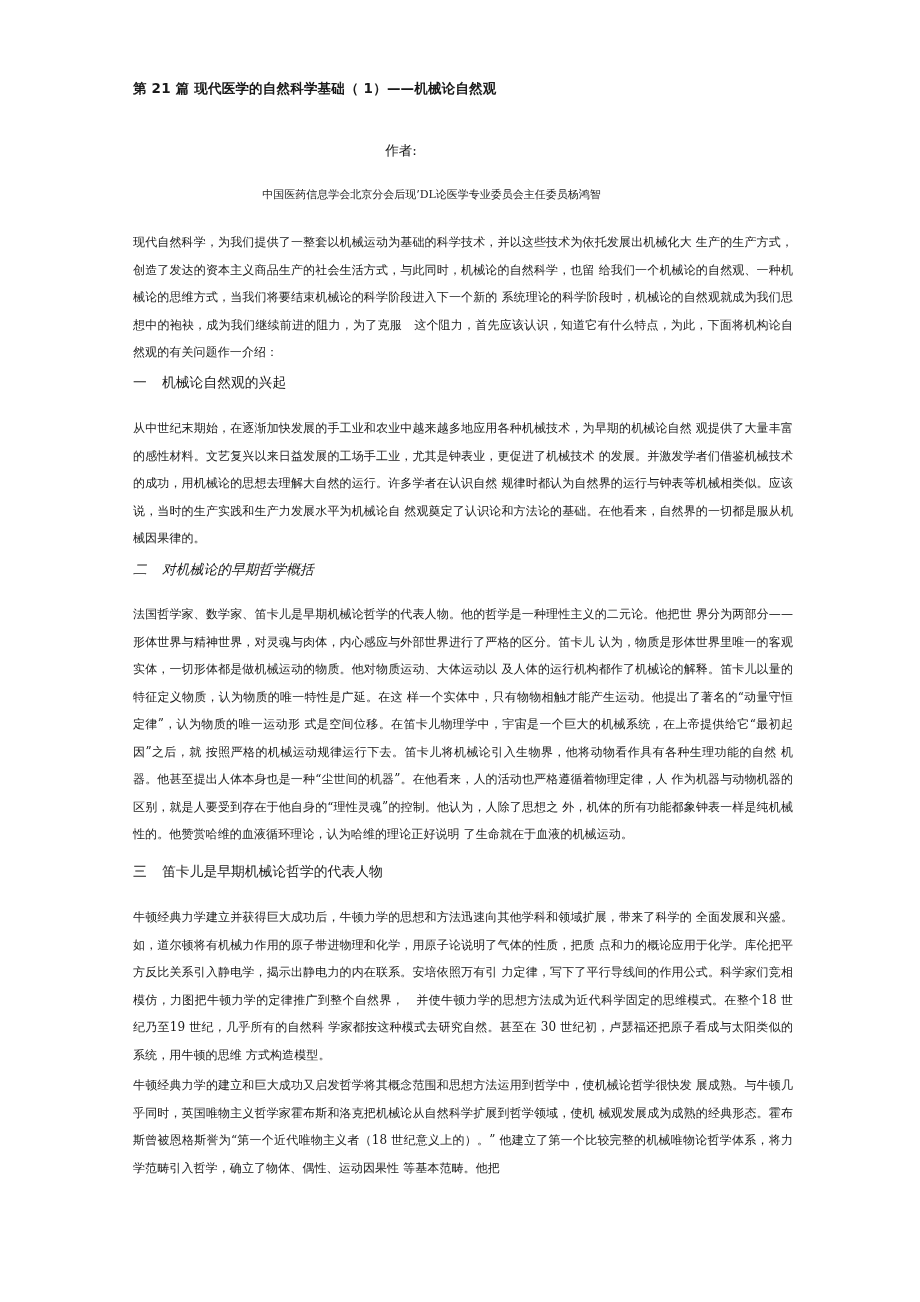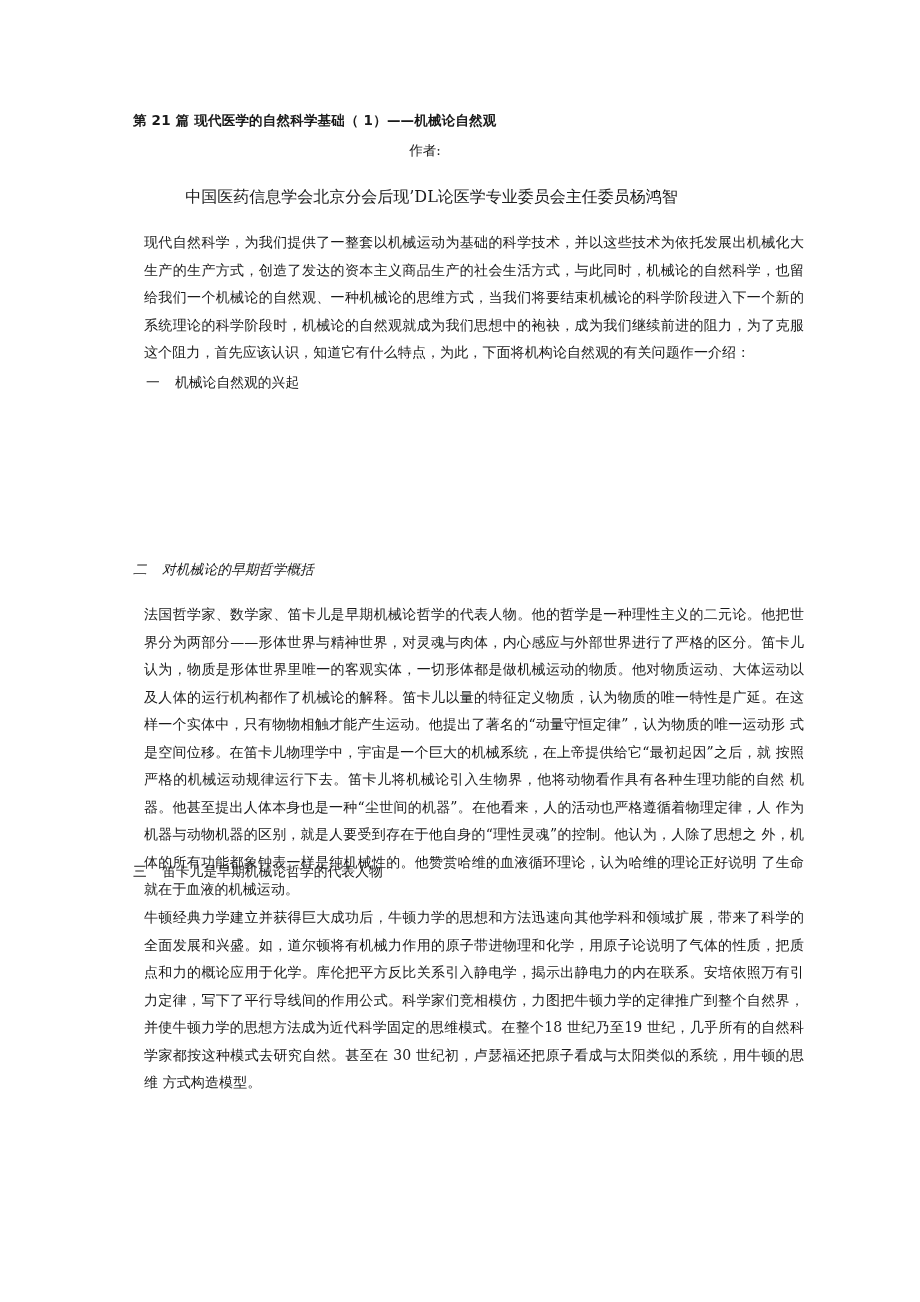--- a/index.html
+++ b/index.html
@@ -3,58 +3,60 @@
 <meta charset="utf-8">
 <style>
   html, body { margin: 0; padding: 0; background: #ffffff; }
   body {
     width: 920px; height: 1302px; position: relative; overflow: hidden;
     font-family: "DejaVu Serif", "Liberation Serif", serif;
     color: #1a1a1a;
   }
   .page { position: absolute; left: 0; top: 0; width: 920px; height: 1302px; }
   .title {
-    position: absolute; left: 133px; top: 112px;
+    position: absolute; left: 133px; top: 80px;
     font-size: 13.5px; font-weight: bold; letter-spacing: 0.2px; white-space: nowrap;
     font-family: "DejaVu Sans", "Liberation Sans", sans-serif;
   }
   .author-label {
     position: absolute; left: 0; width: 792px; top: 142px; text-align: center;
-    font-size: 13.5px; padding-left: 10px; box-sizing: border-box; margin-left: 24px;
+    font-size: 13.5px; padding-left: 10px; box-sizing: border-box;
   }
   .affiliation {
     position: absolute; left: 0; width: 839px; top: 187px; text-align: center;
-    font-size: 16px; padding-left: 24px; box-sizing: border-box; white-space: nowrap;
+    font-size: 11px; padding-left: 24px; box-sizing: border-box; white-space: nowrap;
   }
   .para {
-    position: absolute; left: 144px; width: 660px;
-    font-size: 14px; line-height: 27.5px; text-align: justify;
+    position: absolute; left: 133px; width: 660px;
+    font-size: 12px; line-height: 27.5px; text-align: justify;
     text-align-last: left; letter-spacing: 0.1px;
   }
   .heading {
     position: absolute; left: 133px; font-size: 13.8px; white-space: nowrap;
   }
   .heading .num { display: inline-block; width: 29px; }
 </style>
 </head>
 <body>
 
 <div class="page">
   <div class="title">第 21 篇 现代医学的自然科学基础（ 1）——机械论自然观</div>
   <div class="author-label">作者:</div>
   <div class="affiliation">中国医药信息学会北京分会后现’DL论医学专业委员会主任委员杨鸿智</div>
 
   <div class="para" style="top:229px;">现代自然科学，为我们提供了一整套以机械运动为基础的科学技术，并以这些技术为依托发展出机械化大 生产的生产方式，创造了发达的资本主义商品生产的社会生活方式，与此同时，机械论的自然科学，也留 给我们一个机械论的自然观、一种机械论的思维方式，当我们将要结束机械论的科学阶段进入下一个新的 系统理论的科学阶段时，机械论的自然观就成为我们思想中的袍袂，成为我们继续前进的阻力，为了克服　这个阻力，首先应该认识，知道它有什么特点，为此，下面将机构论自然观的有关问题作一介绍：</div>
 
-  <div class="heading" style="top:374px;margin-left:13px;">
+  <div class="heading" style="top:374px;">
     <span class="num">一</span><span>机械论自然观的兴起</span>
   </div>
+  <div class="para" style="top:415px;">从中世纪末期始，在逐渐加快发展的手工业和农业中越来越多地应用各种机械技术，为早期的机械论自然 观提供了大量丰富的感性材料。文艺复兴以来日益发展的工场手工业，尤其是钟表业，更促进了机械技术 的发展。并激发学者们借鉴机械技术的成功，用机械论的思想去理解大自然的运行。许多学者在认识自然 规律时都认为自然界的运行与钟表等机械相类似。应该说，当时的生产实践和生产力发展水平为机械论自 然观奠定了认识论和方法论的基础。在他看来，自然界的一切都是服从机械因果律的。</div>
 
   <div class="heading" style="top:561px;font-style:italic;">
     <span class="num">二</span><span>对机械论的早期哲学概括</span>
   </div>
   <div class="para" style="top:601px;">法国哲学家、数学家、笛卡儿是早期机械论哲学的代表人物。他的哲学是一种理性主义的二元论。他把世 界分为两部分——形体世界与精神世界，对灵魂与肉体，内心感应与外部世界进行了严格的区分。笛卡儿 认为，物质是形体世界里唯一的客观实体，一切形体都是做机械运动的物质。他对物质运动、大体运动以 及人体的运行机构都作了机械论的解释。笛卡儿以量的特征定义物质，认为物质的唯一特性是广延。在这 样一个实体中，只有物物相触才能产生运动。他提出了著名的“动量守恒定律”，认为物质的唯一运动形 式是空间位移。在笛卡儿物理学中，宇宙是一个巨大的机械系统，在上帝提供给它“最初起因”之后，就 按照严格的机械运动规律运行下去。笛卡儿将机械论引入生物界，他将动物看作具有各种生理功能的自然 机器。他甚至提出人体本身也是一种“尘世间的机器”。在他看来，人的活动也严格遵循着物理定律，人 作为机器与动物机器的区别，就是人要受到存在于他自身的“理性灵魂”的控制。他认为，人除了思想之 外，机体的所有功能都象钟表一样是纯机械性的。他赞赏哈维的血液循环理论，认为哈维的理论正好说明 了生命就在于血液的机械运动。</div>
 
   <div class="heading" style="top:863px;">
     <span class="num">三</span><span>笛卡儿是早期机械论哲学的代表人物</span>
   </div>
   <div class="para" style="top:904px;">牛顿经典力学建立并获得巨大成功后，牛顿力学的思想和方法迅速向其他学科和领域扩展，带来了科学的 全面发展和兴盛。如，道尔顿将有机械力作用的原子带进物理和化学，用原子论说明了气体的性质，把质 点和力的概论应用于化学。库伦把平方反比关系引入静电学，揭示出静电力的内在联系。安培依照万有引 力定律，写下了平行导线间的作用公式。科学家们竞相模仿，力图把牛顿力学的定律推广到整个自然界，　并使牛顿力学的思想方法成为近代科学固定的思维模式。在整个18 世纪乃至19 世纪，几乎所有的自然科 学家都按这种模式去研究自然。甚至在 30 世纪初，卢瑟福还把原子看成与太阳类似的系统，用牛顿的思维 方式构造模型。</div>
+  <div class="para" style="top:1072px;">牛顿经典力学的建立和巨大成功又启发哲学将其概念范围和思想方法运用到哲学中，使机械论哲学很快发 展成熟。与牛顿几乎同时，英国唯物主义哲学家霍布斯和洛克把机械论从自然科学扩展到哲学领域，使机 械观发展成为成熟的经典形态。霍布斯曾被恩格斯誉为“第一个近代唯物主义者（18 世纪意义上的）。” 他建立了第一个比较完整的机械唯物论哲学体系，将力学范畴引入哲学，确立了物体、偶性、运动因果性 等基本范畴。他把</div>
 </div>
 
 </body></html>

